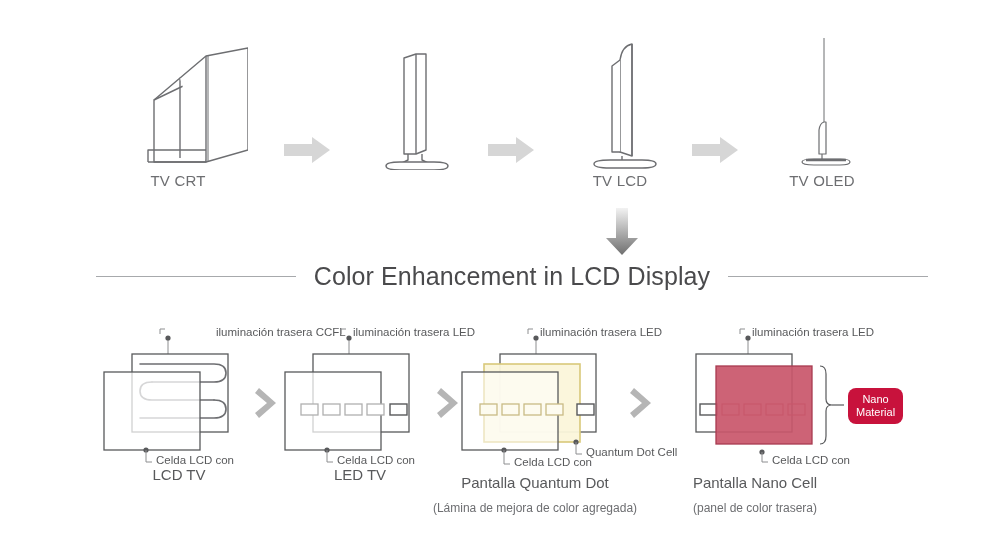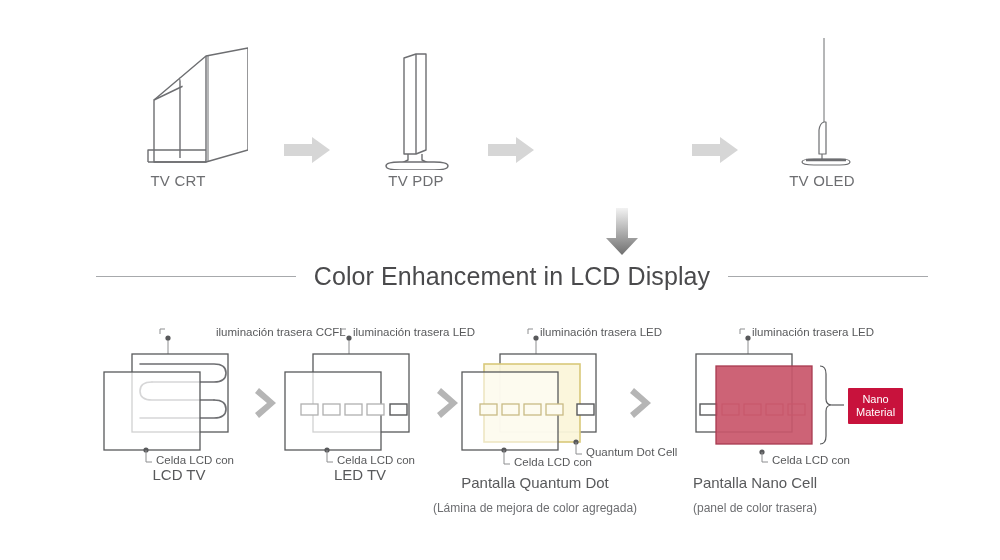--- a/index.html
+++ b/index.html
@@ -37,21 +37,21 @@
   .panel-row{position:absolute;left:0;top:326px;width:1000px;height:200px;}
   .panel{position:absolute;top:0;width:230px;}
   .panel-art{position:relative;height:140px;}
   .panel-art svg{position:absolute;left:0;top:0;}
   .panel-title{font-size:15px;color:#58595b;text-align:center;white-space:nowrap;}
   .panel-sub{font-size:12px;color:#6d6e71;text-align:center;white-space:nowrap;margin-top:10px;}
   .chev{position:absolute;top:60px;width:26px;height:34px;}
 
   .callout{position:absolute;font-size:11.5px;color:#58595b;white-space:nowrap;}
   .nano-badge{position:absolute;background:#c8123c;color:#fff;font-size:11px;
-              line-height:13px;text-align:center;padding:5px 8px;border-radius:1px;}
+              line-height:13px;text-align:center;padding:5px 8px;border-radius:8px;}
 </style>
 </head>
 <body>
 
 <div class="stage">
 
   <div class="tv-row">
 
     <div class="tv-cell" style="left:88px;">
       <div class="tv-art">
@@ -81,27 +81,40 @@
         <svg width="120" height="140" viewBox="0 0 120 140">
           <g fill="none" stroke="#6d6e71" stroke-width="1.4" stroke-linejoin="round">
             <path d="M48 28 L60 24 L70 24 L70 120 L60 124 L48 124 Z" fill="#fff"></path>
             <path d="M60 24 L60 124"></path>
             <path d="M52 124 L52 130 L44 134 L44 136"></path>
             <path d="M66 124 L66 130 L74 134"></path>
             <path d="M30 136 Q30 132 44 132 L78 132 Q92 132 92 136 Q92 140 78 140 L44 140 Q30 140 30 136 Z" fill="#fff"></path>
           </g>
         </svg>
       </div>
-      <div class="tv-label">TV PDP</div>
     </div>
 
     <svg class="arrow-h" style="left:488px;" viewBox="0 0 48 30">
       <path d="M0 9 L28 9 L28 2 L46 15 L28 28 L28 21 L0 21 Z" fill="#d6d6d6"></path>
     </svg>
 
+    <div class="tv-cell" style="left:530px;">
+      <div class="tv-art">
+        <svg width="120" height="140" viewBox="0 0 120 140">
+          <g fill="none" stroke="#6d6e71" stroke-width="1.4" stroke-linejoin="round">
+            <path d="M72 14 Q62 16 60 30 L60 122 L72 126 Z" fill="#fff"></path>
+            <path d="M60 30 L52 36 L52 122 L60 122" fill="#fff"></path>
+            <path d="M72 14 L72 126"></path>
+            <path d="M62 126 L62 132"></path>
+            <path d="M34 134 Q34 130 50 130 L82 130 Q96 130 96 134 Q96 138 82 138 L50 138 Q34 138 34 134 Z" fill="#fff"></path>
+          </g>
+        </svg>
+      </div>
+      <div class="tv-label">TV LCD</div>
+    </div>
 
     <svg class="arrow-h" style="left:692px;" viewBox="0 0 48 30">
       <path d="M0 9 L28 9 L28 2 L46 15 L28 28 L28 21 L0 21 Z" fill="#d6d6d6"></path>
     </svg>
 
     <div class="tv-cell" style="left:732px;">
       <div class="tv-art">
         <svg width="120" height="140" viewBox="0 0 120 140">
           <g fill="none" stroke="#6d6e71" stroke-width="1.2" stroke-linejoin="round">
             <path d="M62 8 L62 92" stroke-width="1"></path>

